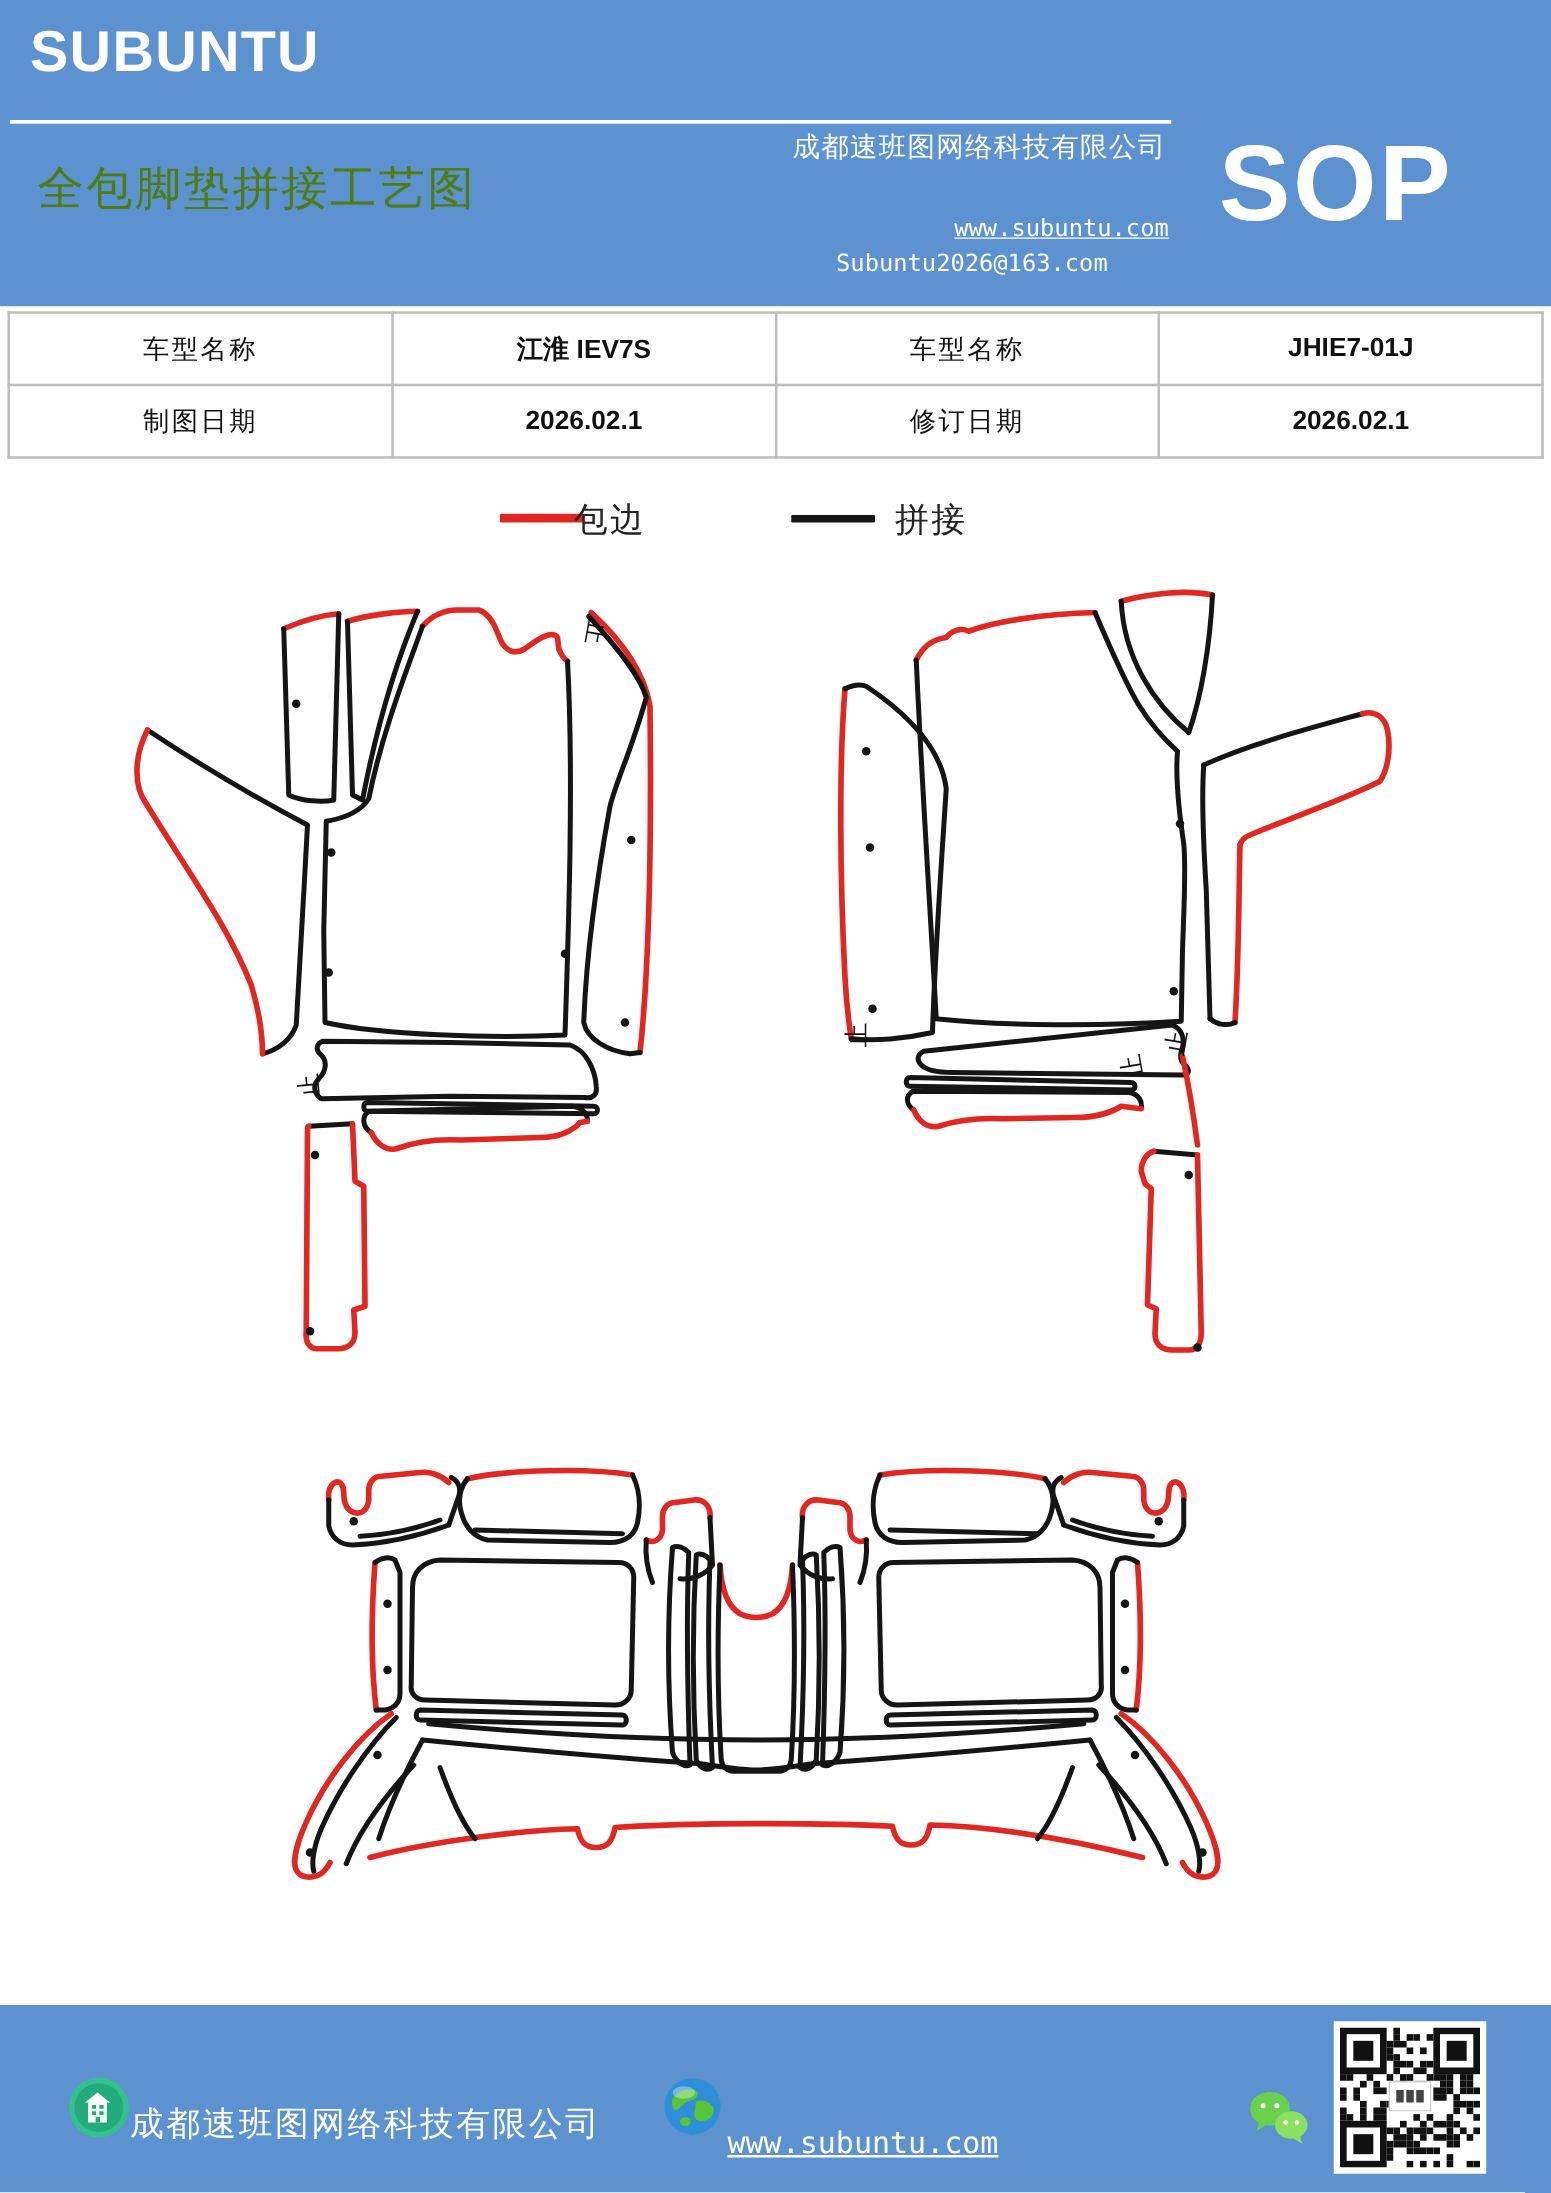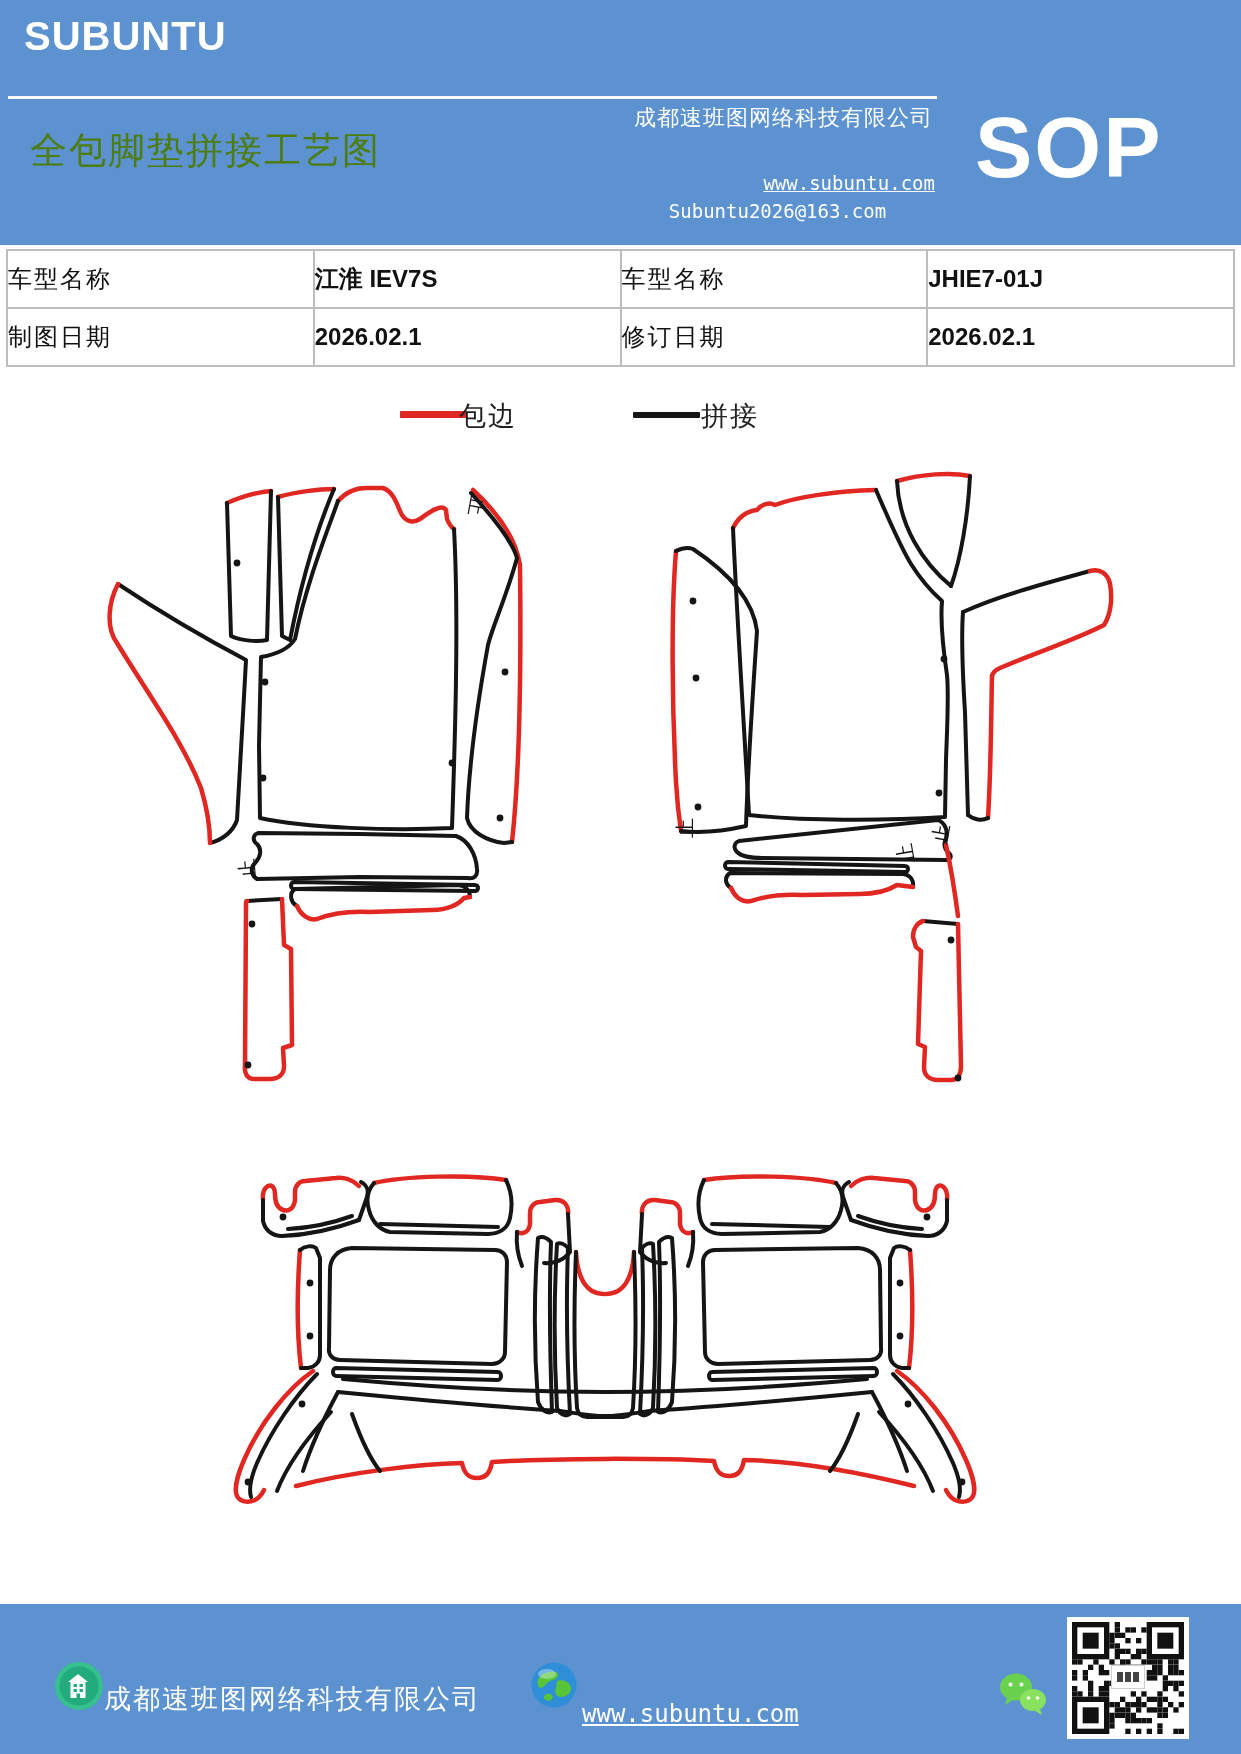--- a/index.html
+++ b/index.html
@@ -8,34 +8,34 @@
     --ink:#151515;
   }
   *{margin:0;padding:0;box-sizing:border-box;}
   html,body{width:1241px;height:1754px;}
   body{position:relative;width:1241px;height:1754px;background:#fff;
        font-family:"Liberation Sans", sans-serif;overflow:hidden;}
   .abs{position:absolute;}
 
   
   .header{left:0;top:0;width:1241px;height:245px;background:var(--blue);}
-  .brand{left:24px;top:14px;color:#fff;font-size:40px;font-weight:800;letter-spacing:1px;}
+  .brand{left:24px;top:14px;color:#fff;font-size:46px;font-weight:800;letter-spacing:1px;}
   .brand-rule{left:8px;top:96px;width:929px;height:3px;background:#fff;}
   .doc-title{left:30px;top:126px;color:#4d7c0f;font-size:37px;font-family:"Liberation Serif",serif;letter-spacing:2px;}
   .hdr-company{left:633px;top:103px;width:300px;color:#fff;font-size:22px;text-align:right;letter-spacing:1px;font-family:"Liberation Serif",serif;}
   .hdr-site{left:620px;top:172px;width:315px;color:#fff;font-size:19px;text-align:right;
             font-family:"DejaVu Sans Mono",monospace;text-decoration:underline;}
   .hdr-mail{left:620px;top:200px;width:315px;color:#fff;font-size:19px;text-align:center;
             font-family:"DejaVu Sans Mono",monospace;}
   .sop{left:975px;top:62px;width:160px;color:#fff;font-size:86px;font-weight:800;letter-spacing:2px;margin-top:36px;}
 
   
   table.info{position:absolute;left:6px;top:249px;width:1229px;height:116px;border-collapse:collapse;}
-  table.info td{border:2px solid #bdbdbd;width:25%;height:58px;text-align:left;vertical-align:middle;
-                font-size:24px;color:#111;}
+  table.info td{border:2px solid #bdbdbd;width:25%;height:58px;text-align:center;vertical-align:middle;
+                font-size:21px;color:#111;}
   td.lbl{font-family:"Liberation Serif",serif;font-size:22px;letter-spacing:2px;}
   td.val{font-weight:600;font-size:20px;margin-left:28px;}
 
   
   .legend-swatch{height:7px;border-radius:1px;}
   .legend-label{font-size:27px;color:#222;font-family:"Liberation Serif",serif;letter-spacing:2px;}
 
   
   svg.diagram{position:absolute;left:0;top:0;width:1241px;height:1754px;}
   svg.diagram path{fill:none;stroke-linecap:round;stroke-linejoin:round;}
@@ -80,21 +80,21 @@
     <td class="val">2026.02.1</td>
     <td class="lbl">修订日期</td>
     <td class="val">2026.02.1</td>
   </tr>
 </tbody>
   </table>
 
 <div class="abs legend-swatch" style="left: 400px; top: 411px; width: 67px; background: rgb(224, 39, 34);"></div>
 <div class="abs legend-label" style="left:459px;top:398px;">包边</div>
 <div class="abs legend-swatch" style="left: 633px; top: 412px; width: 67px; height: 6px; background: rgb(21, 21, 21);"></div>
-<div class="abs legend-label" style="left:701px;top:398px;">拼接</div>
+<div class="abs legend-label" style="left:716px;top:398px;">拼接</div>
 
 <svg class="diagram" viewBox="0 0 1241 1754">
 
   <g>
     <path class="k" d="M118,584 C160,612 212,642 246,660 C243,714 240,772 237,820 C233,832 222,840 210,843"></path>
     <path class="r" d="M118,584 C108,603 106,628 117,643 C150,697 182,740 201,788 C207,808 210,826 210,843"></path>
     <path class="r" d="M227,503 C241,497 258,492 271,491"></path>
     <path class="k" d="M227,503 L231,636 C241,641 258,642 267,640 L271,491"></path>
     <path class="r" d="M278,497 C295,492 319,489 334,489"></path>
     <path class="k" d="M278,497 L282,636 L290,640 C300,588 315,534 334,489"></path>

